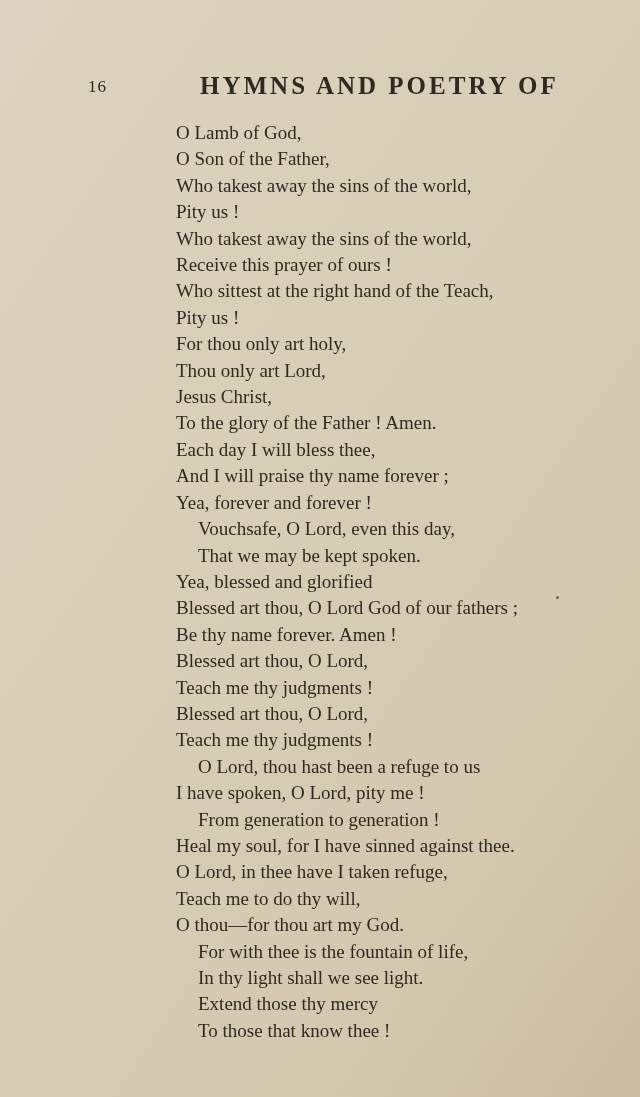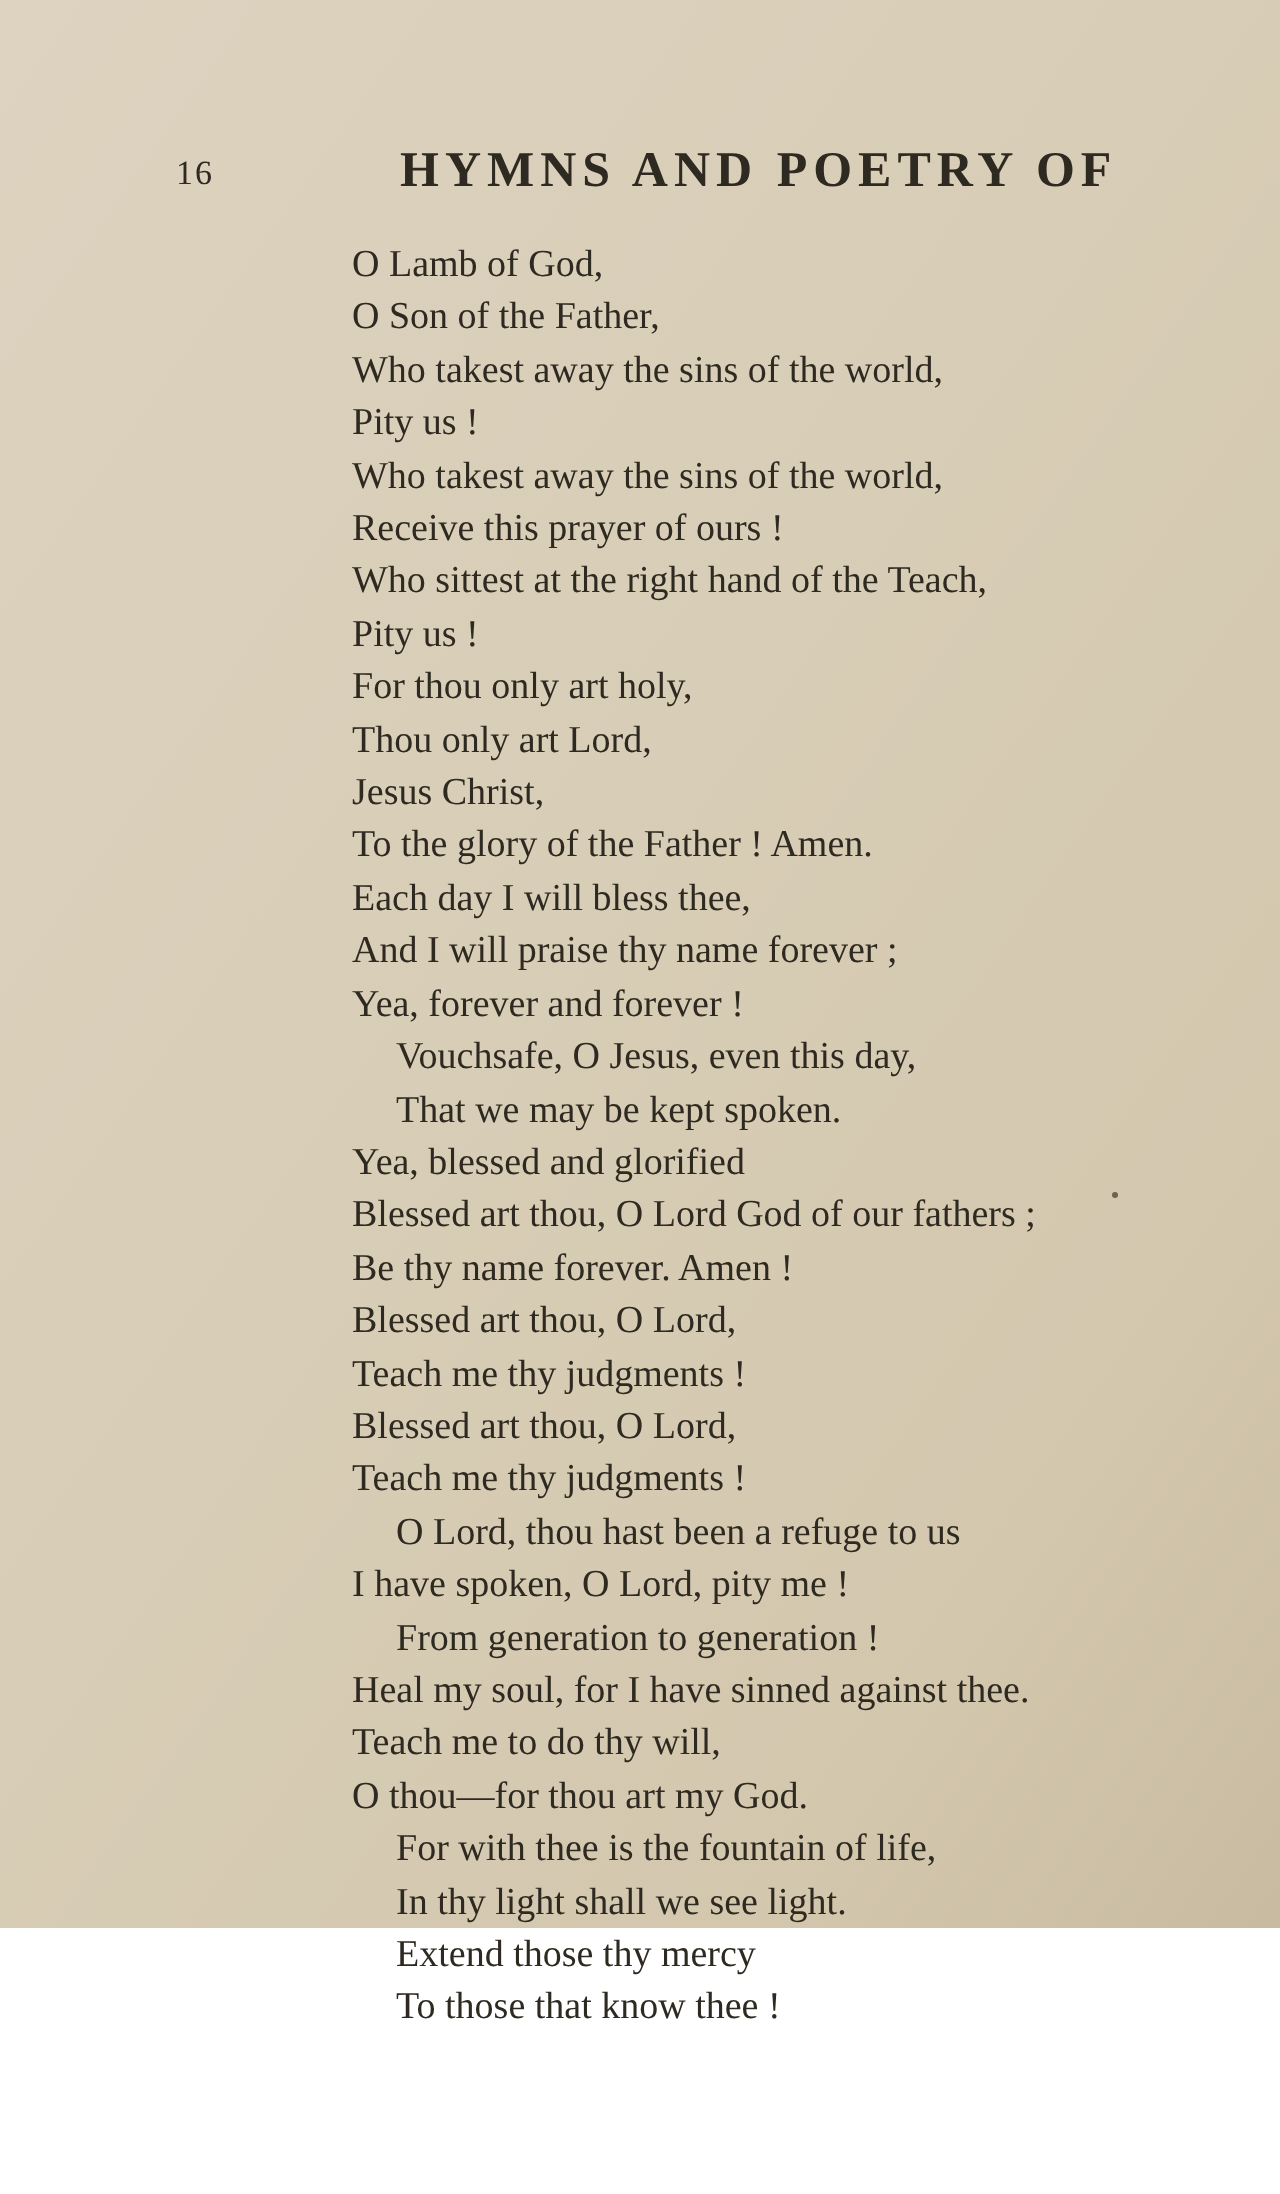--- a/index.html
+++ b/index.html
@@ -8,21 +8,21 @@
   }
   body {
     width: 640px;
     height: 1097px;
     overflow: hidden;
     font-family: "Liberation Serif", "DejaVu Serif", serif;
   }
   .page {
     position: relative;
     width: 640px;
-    height: 964px;
+    height: 1097px;
     background: linear-gradient(125deg, #ddd3c0 0%, #d8cdb6 45%, #d3c7ae 80%, #c8bba1 100%);
     color: #2f2a21;
     text-decoration: underline;
   }
   .header {
     position: absolute;
     top: 72px;
     left: 0;
     width: 100%;
     height: 30px;
@@ -84,33 +84,34 @@
       <div class="poem-line">Receive this prayer of ours !</div>
       <div class="poem-line">Who sittest at the right hand of the Teach,</div>
       <div class="poem-line">Pity us !</div>
       <div class="poem-line">For thou only art holy,</div>
       <div class="poem-line">Thou only art Lord,</div>
       <div class="poem-line">Jesus Christ,</div>
       <div class="poem-line">To the glory of the Father !  Amen.</div>
       <div class="poem-line">Each day I will bless thee,</div>
       <div class="poem-line">And I will praise thy name forever ;</div>
       <div class="poem-line">Yea, forever and forever !</div>
-      <div class="poem-line indented">Vouchsafe, O Jesus, even this day,</div>
+      <div class="poem-line indented">Vouchsafe, O Lord, even this day,</div>
       <div class="poem-line indented">That we may be kept spoken.</div>
       <div class="poem-line">Yea, blessed and glorified</div>
       <div class="poem-line">Blessed art thou, O Lord God of our fathers ;</div>
       <div class="poem-line">Be thy name forever.  Amen !</div>
       <div class="poem-line">Blessed art thou, O Lord,</div>
       <div class="poem-line">Teach me thy judgments !</div>
       <div class="poem-line">Blessed art thou, O Lord,</div>
       <div class="poem-line">Teach me thy judgments !</div>
       <div class="poem-line indented">O Lord, thou hast been a refuge to us</div>
       <div class="poem-line">I have spoken, O Lord, pity me !</div>
       <div class="poem-line indented">From generation to generation !</div>
       <div class="poem-line">Heal my soul, for I have sinned against thee.</div>
+      <div class="poem-line">O Lord, in thee have I taken refuge,</div>
       <div class="poem-line">Teach me to do thy will,</div>
       <div class="poem-line">O thou—for thou art my God.</div>
       <div class="poem-line indented">For with thee is the fountain of life,</div>
       <div class="poem-line indented">In thy light shall we see light.</div>
       <div class="poem-line indented">Extend those thy mercy</div>
       <div class="poem-line indented">To those that know thee !</div>
     </div>
   <div class="speck"></div>
 </div>
 

